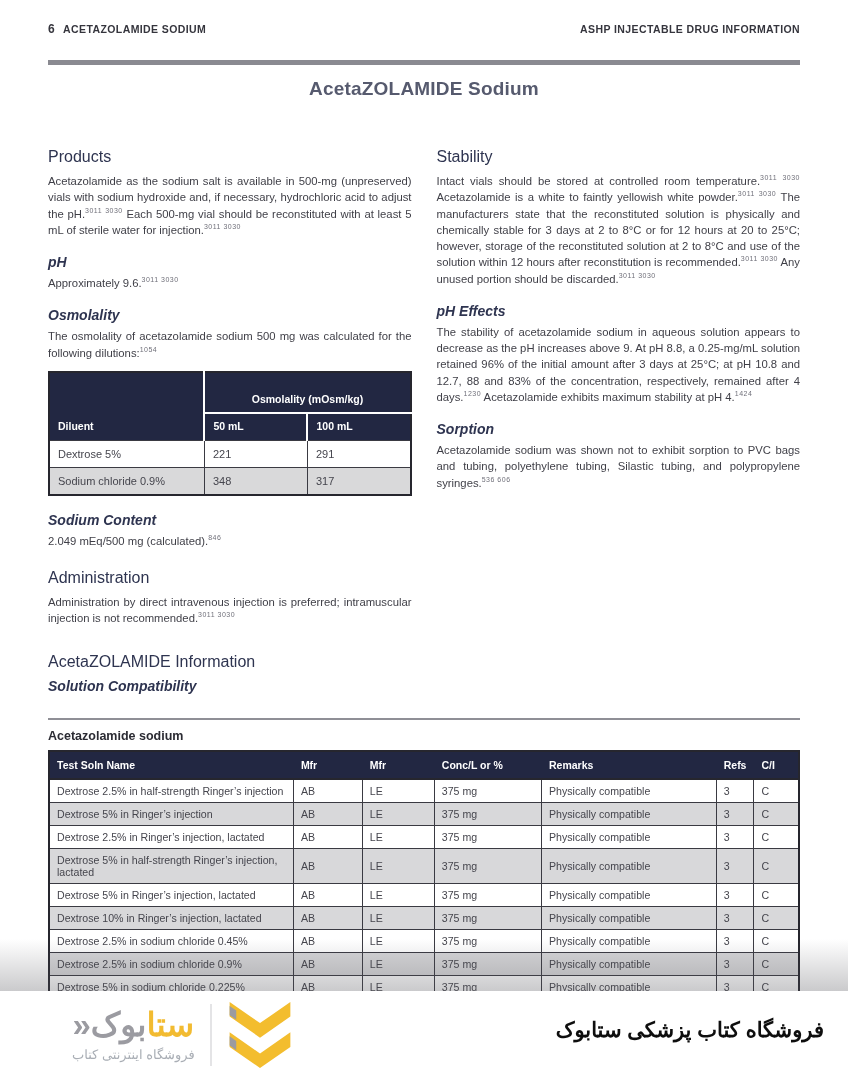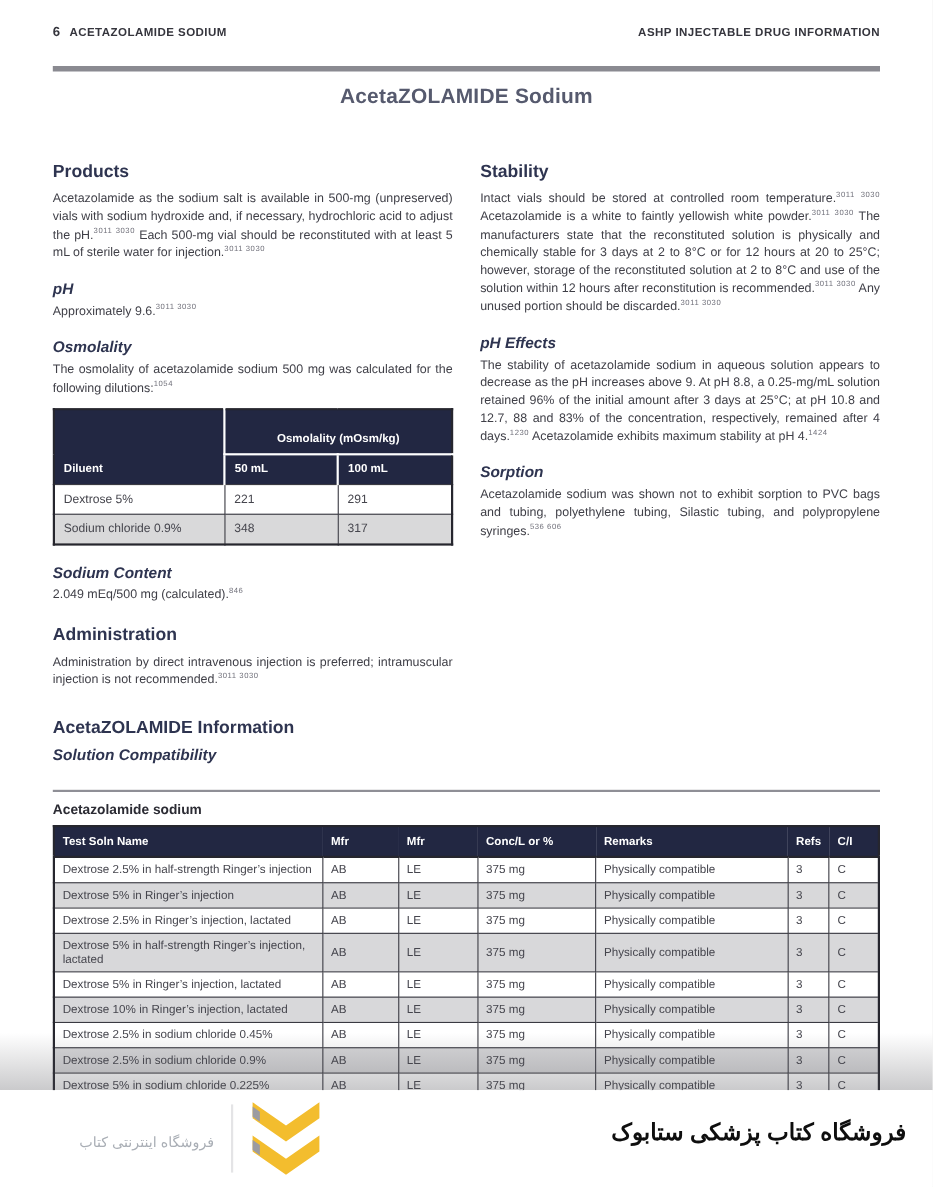--- a/index.html
+++ b/index.html
@@ -17,21 +17,21 @@
   .runhead .pnum { font-size:12px; font-weight:700; margin-right:8px; }
   .thick-rule { height:5px; background:#8a8a91; margin-top:24px; }
 
   .drug-title { text-align:center; font-size:19px; font-weight:700;
     color:#565a6e; margin-top:13px; letter-spacing:.2px; }
 
   
   .columns { display:flex; gap:25px; margin-top:48px; }
   .col { flex:1 1 0; min-width:0; }
 
-  h2.sec { font-size:16px; font-weight:700; color:#2e3450; margin:20px 0 7px; }
+  h2.sec { font-size:16px; font-weight:400; color:#2e3450; margin:20px 0 7px; }
   h2.sec:first-child { margin-top:0; }
   h3.sub { font-size:14px; font-weight:700; font-style:italic; color:#2e3450; margin:16px 0 5px; }
   p.body { font-size:11.3px; line-height:1.44; text-align:justify; color:#3f3f47; }
   sup { font-size:.62em; vertical-align:super; line-height:0; color:#70707a; letter-spacing:.5px; }
 
   
   table { border-collapse:collapse; width:100%; }
   .osmo { margin-top:10px; border:2px solid #26262e; font-size:11px; }
   .osmo th { background:#222742; color:#fff; font-size:10.5px; text-align:left; padding:3px 8px; }
   .osmo th.group { text-align:center; border-bottom:2px solid #fff; border-left:2px solid #fff; padding:20px 8px 7px; }
@@ -268,20 +268,23 @@
         </tbody>
     </table>
 
   </div>
 
   <div class="footer-shadow"></div>
 
   <div class="footer">
     <div class="logo">
       <div class="wordmark-block">
+        <div class="wordmark">
+          <span class="wm-yellow">ستا</span><span class="wm-gray">بوک«</span>
+        </div>
         <div class="tagline">فروشگاه اینترنتی کتاب</div>
       </div>
       <div class="logo-divider"></div>
       <svg width="66" height="74" viewBox="0 0 100 112">
         <polygon points="4,6 50,38 96,6 96,28 50,60 4,28" fill="#f3bd2e"></polygon>
         <polygon points="4,12 14,19 14,33 4,26" fill="#9b9ba1"></polygon>
         <polygon points="4,52 50,84 96,52 96,74 50,106 4,74" fill="#f3bd2e"></polygon>
         <polygon points="4,58 14,65 14,79 4,72" fill="#9b9ba1"></polygon>
       </svg>
     </div>

